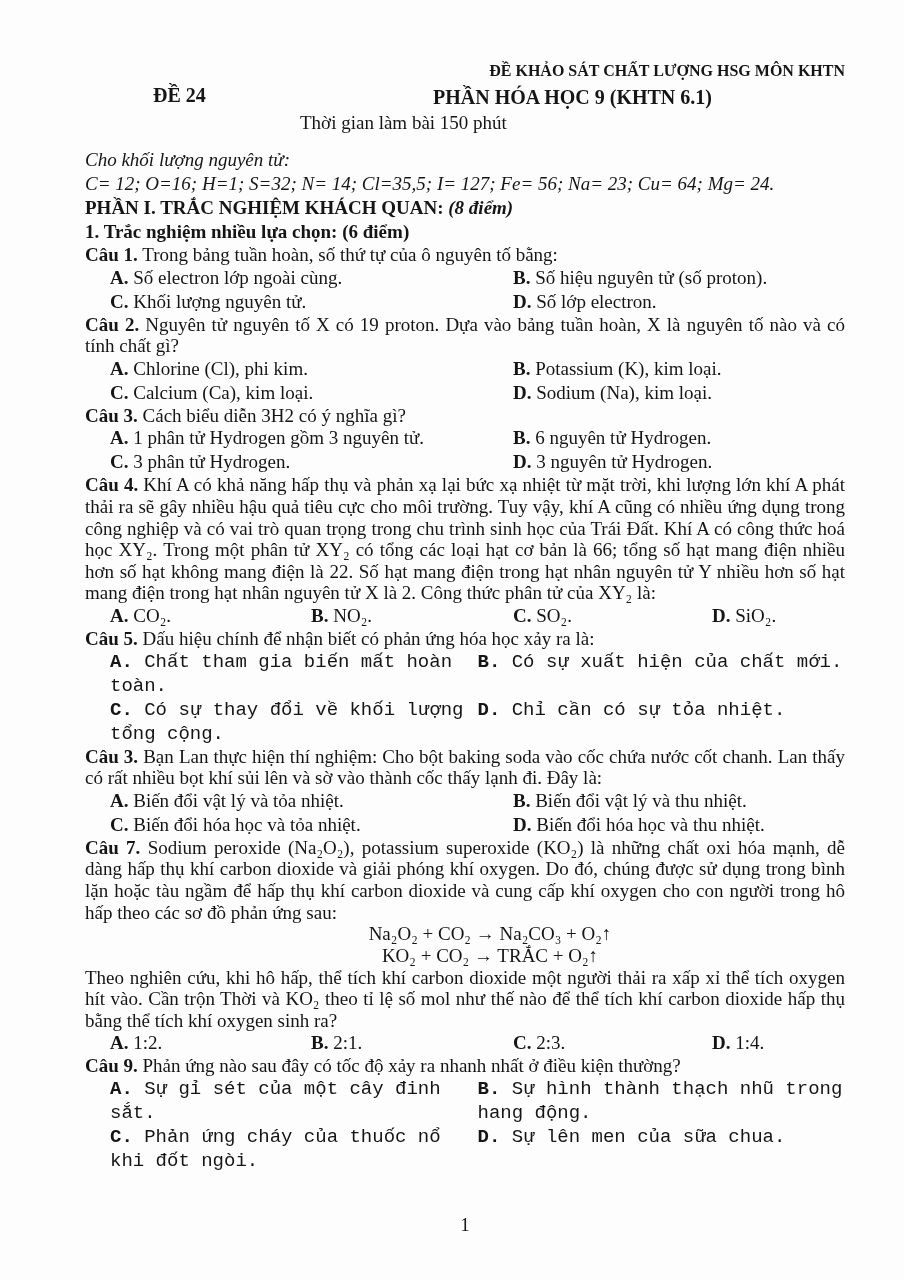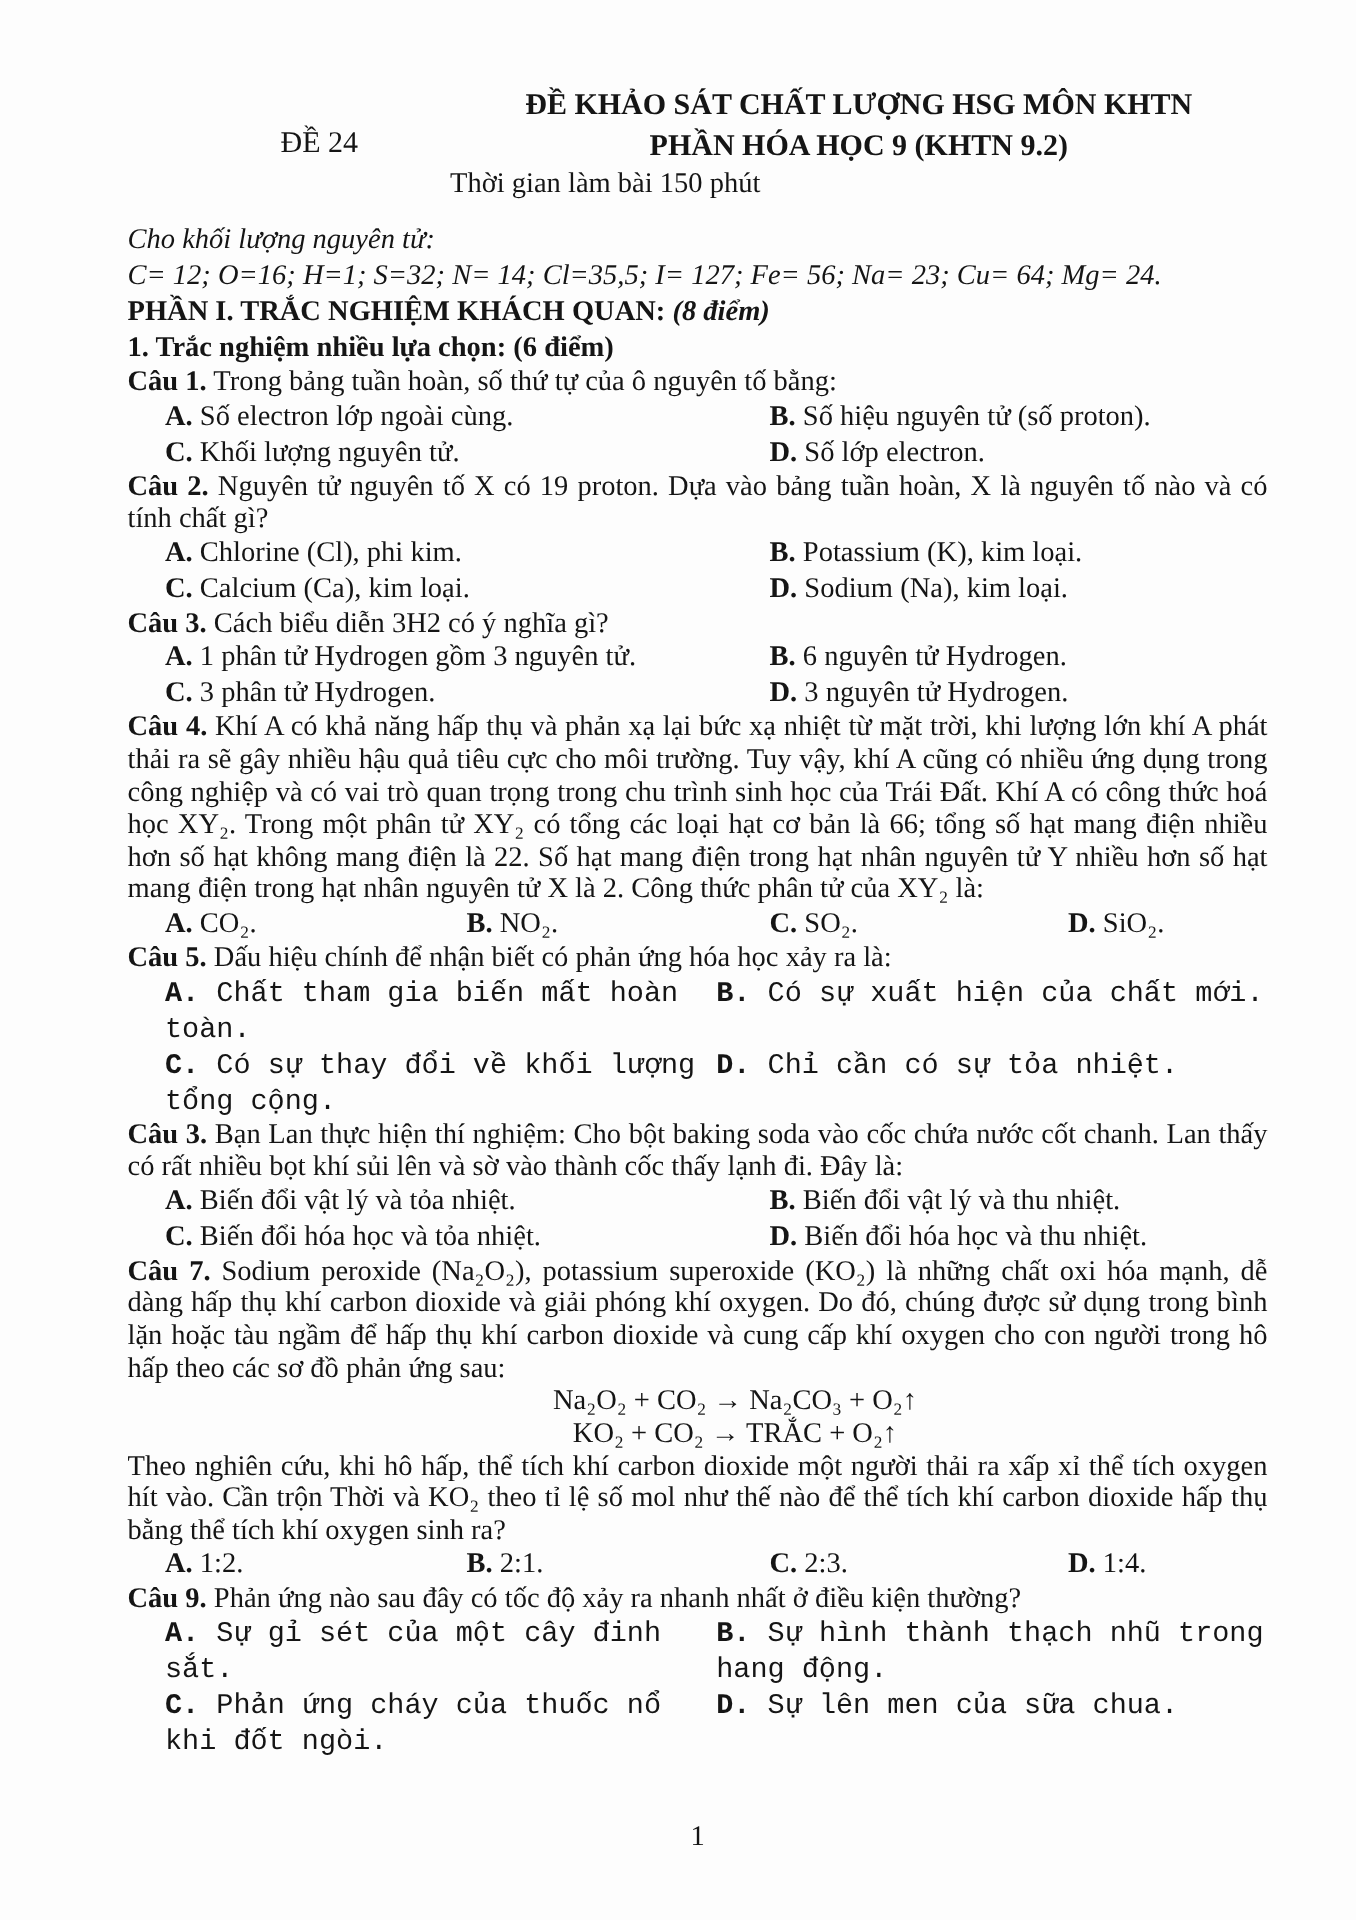--- a/index.html
+++ b/index.html
@@ -7,23 +7,23 @@
   body {
     width: 904px; height: 1280px;
     background: #fdfdfd; color: #151515;
     font-family: "Liberation Serif", "DejaVu Serif", serif;
     font-size: 19px;
     overflow: hidden;
   }
   .page { position: relative; width: 904px; height: 1280px; padding: 57px 59px 0 85px; }
   p { margin: 0; }
 
-  .hdr-title { text-align: center; margin-left: 215px; font-weight: bold; font-size: 20px; line-height: 27px; }
+  .hdr-title { text-align: right; margin-left: 215px; font-weight: bold; font-size: 16px; line-height: 27px; }
   .hdr-sub { position: relative; }
-  .exam-code { position: absolute; left: 102px; top: 0; font-weight: normal; font-size: 20px; }
+  .exam-code { position: absolute; left: 68px; top: 0; font-weight: bold; font-size: 20px; }
   .hdr-sub-title { text-align: center; margin-left: 215px; font-weight: bold; font-size: 20px; line-height: 26px; }
   .hdr-duration { text-align: left; margin-left: 215px; line-height: 25px; }
 
   .intro { margin-top: 13px; }
   .intro-line { line-height: 24px; }
   .italic { font-style: italic; }
   .bold { font-weight: bold; }
   .bold-italic { font-weight: bold; font-style: italic; }
 
   .question { margin: 0; }
@@ -40,21 +40,21 @@
 </style>
 </head>
 <body>
 
 <div class="page">
 
   <div class="header">
     <div class="hdr-title">ĐỀ KHẢO SÁT CHẤT LƯỢNG HSG MÔN KHTN</div>
     <div class="hdr-sub">
       <span class="exam-code">ĐỀ 24</span>
-      <div class="hdr-sub-title">PHẦN HÓA HỌC 9 (KHTN 9.2)</div>
+      <div class="hdr-sub-title">PHẦN HÓA HỌC 9 (KHTN 6.1)</div>
     </div>
     <div class="hdr-duration">Thời gian làm bài 150 phút</div>
   </div>
 
   <div class="intro">
     <p class="intro-line italic">Cho khối lượng nguyên tử:</p>
     <p class="intro-line italic">C= 12; O=16; H=1; S=32; N= 14; Cl=35,5; I= 127; Fe= 56; Na= 23; Cu= 64; Mg= 24.</p>
     <p class="intro-line"><span class="bold">PHẦN I. TRẮC NGHIỆM KHÁCH QUAN:</span> <span class="bold-italic">(8 điểm)</span></p>
     <p class="intro-line bold">1. Trắc nghiệm nhiều lựa chọn: (6 điểm)</p>
   </div>

